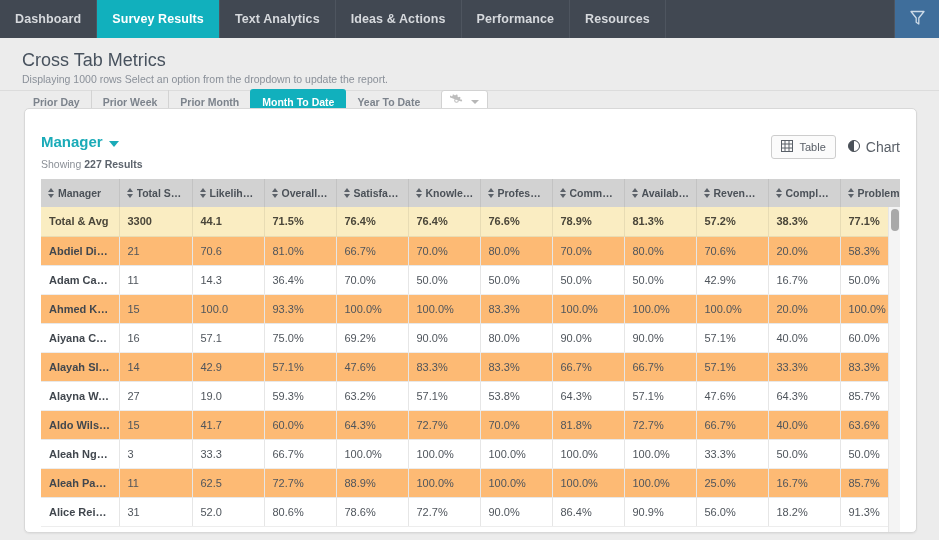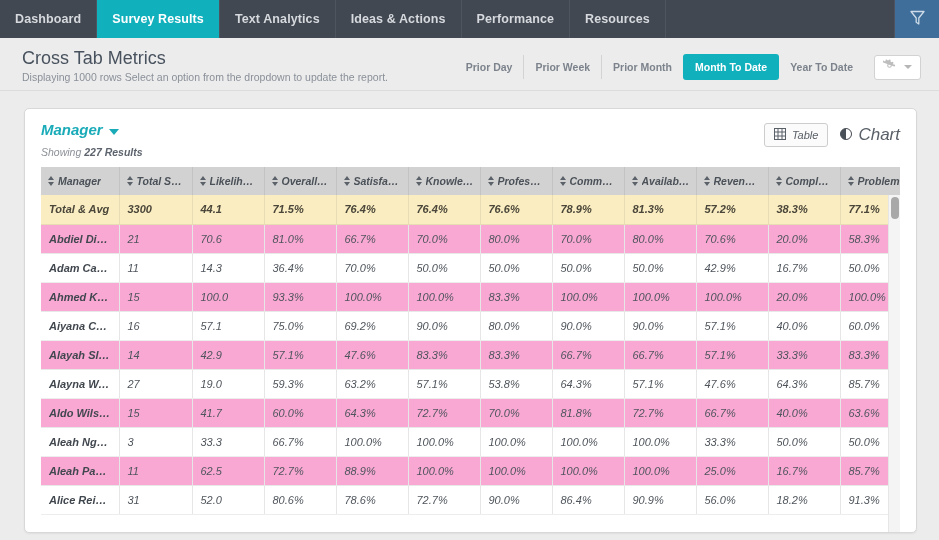--- a/index.html
+++ b/index.html
@@ -40,23 +40,24 @@
     background: #3f6e9b;
     display: flex; align-items: center; justify-content: center;
     cursor: pointer;
   }
 
   
   .page-head {
     background: #ececec;
     padding: 12px 18px 10px 22px;
     display: flex;
-    align-items: center;
+    align-items: flex-start;
     border-bottom: 1px solid #dcdcdc;
     height: 53px;
+    flex-direction: column;
   }
   .page-title {
     font-size: 18px;
     color: #48525e;
     font-weight: normal;
     margin: 0 0 3px 0;
     line-height: 20px;
   }
   .page-sub {
     font-size: 10.5px;
@@ -108,23 +109,22 @@
 
   
   .card {
     position: absolute;
     left: 24px; top: 108px;
     width: 893px; height: 425px;
     background: #fff;
     border: 1px solid #d8d8d8;
     border-radius: 5px;
     box-shadow: 0 1px 2px rgba(0,0,0,.06);
-    padding: 12px 16px 0 16px;
+    padding: 24px 16px 0 16px;
     overflow: hidden;
-    font-style: italic;
   }
   .card-top {
     display: flex;
     align-items: flex-start;
   }
   .card-top-left { flex: 1; }
   .dim-select {
     font-size: 15px;
     font-weight: bold;
     color: #1aabb8;
@@ -174,21 +174,21 @@
     padding: 0 9px;
     display: flex; align-items: center;
     gap: 6px;
     font-size: 11px;
     color: #5a6068;
     cursor: pointer;
   }
   .view-link {
     display: flex; align-items: center;
     gap: 6px;
-    font-size: 17px;
+    font-size: 14px;
     color: #5a6068;
     cursor: pointer;
   }
 
   
   .table-wrap {
     margin-top: 9px;
     position: relative;
     height: 375px;
     overflow: hidden;
@@ -244,21 +244,21 @@
     text-overflow: ellipsis;
   }
   tbody td:last-child { border-right: none; }
   tbody tr.total td {
     background: #faedc2;
     font-weight: bold;
     color: #4a4639;
     border-right-color: #e8dcb4;
     border-bottom-color: #e8dcb4;
   }
-  tbody tr.alt td { background: #f9a8d4; border-bottom-color: #e8e8e8; }
+  tbody tr.alt td { background: #fdba74; border-bottom-color: #e8e8e8; }
   td.name { font-weight: bold; color: #41474e; }
 
   .vscroll {
     position: absolute;
     right: 0; top: 28px;
     width: 12px;
     bottom: 0;
     background: #f4f4f4;
     border-left: 1px solid #e6e6e6;
   }

